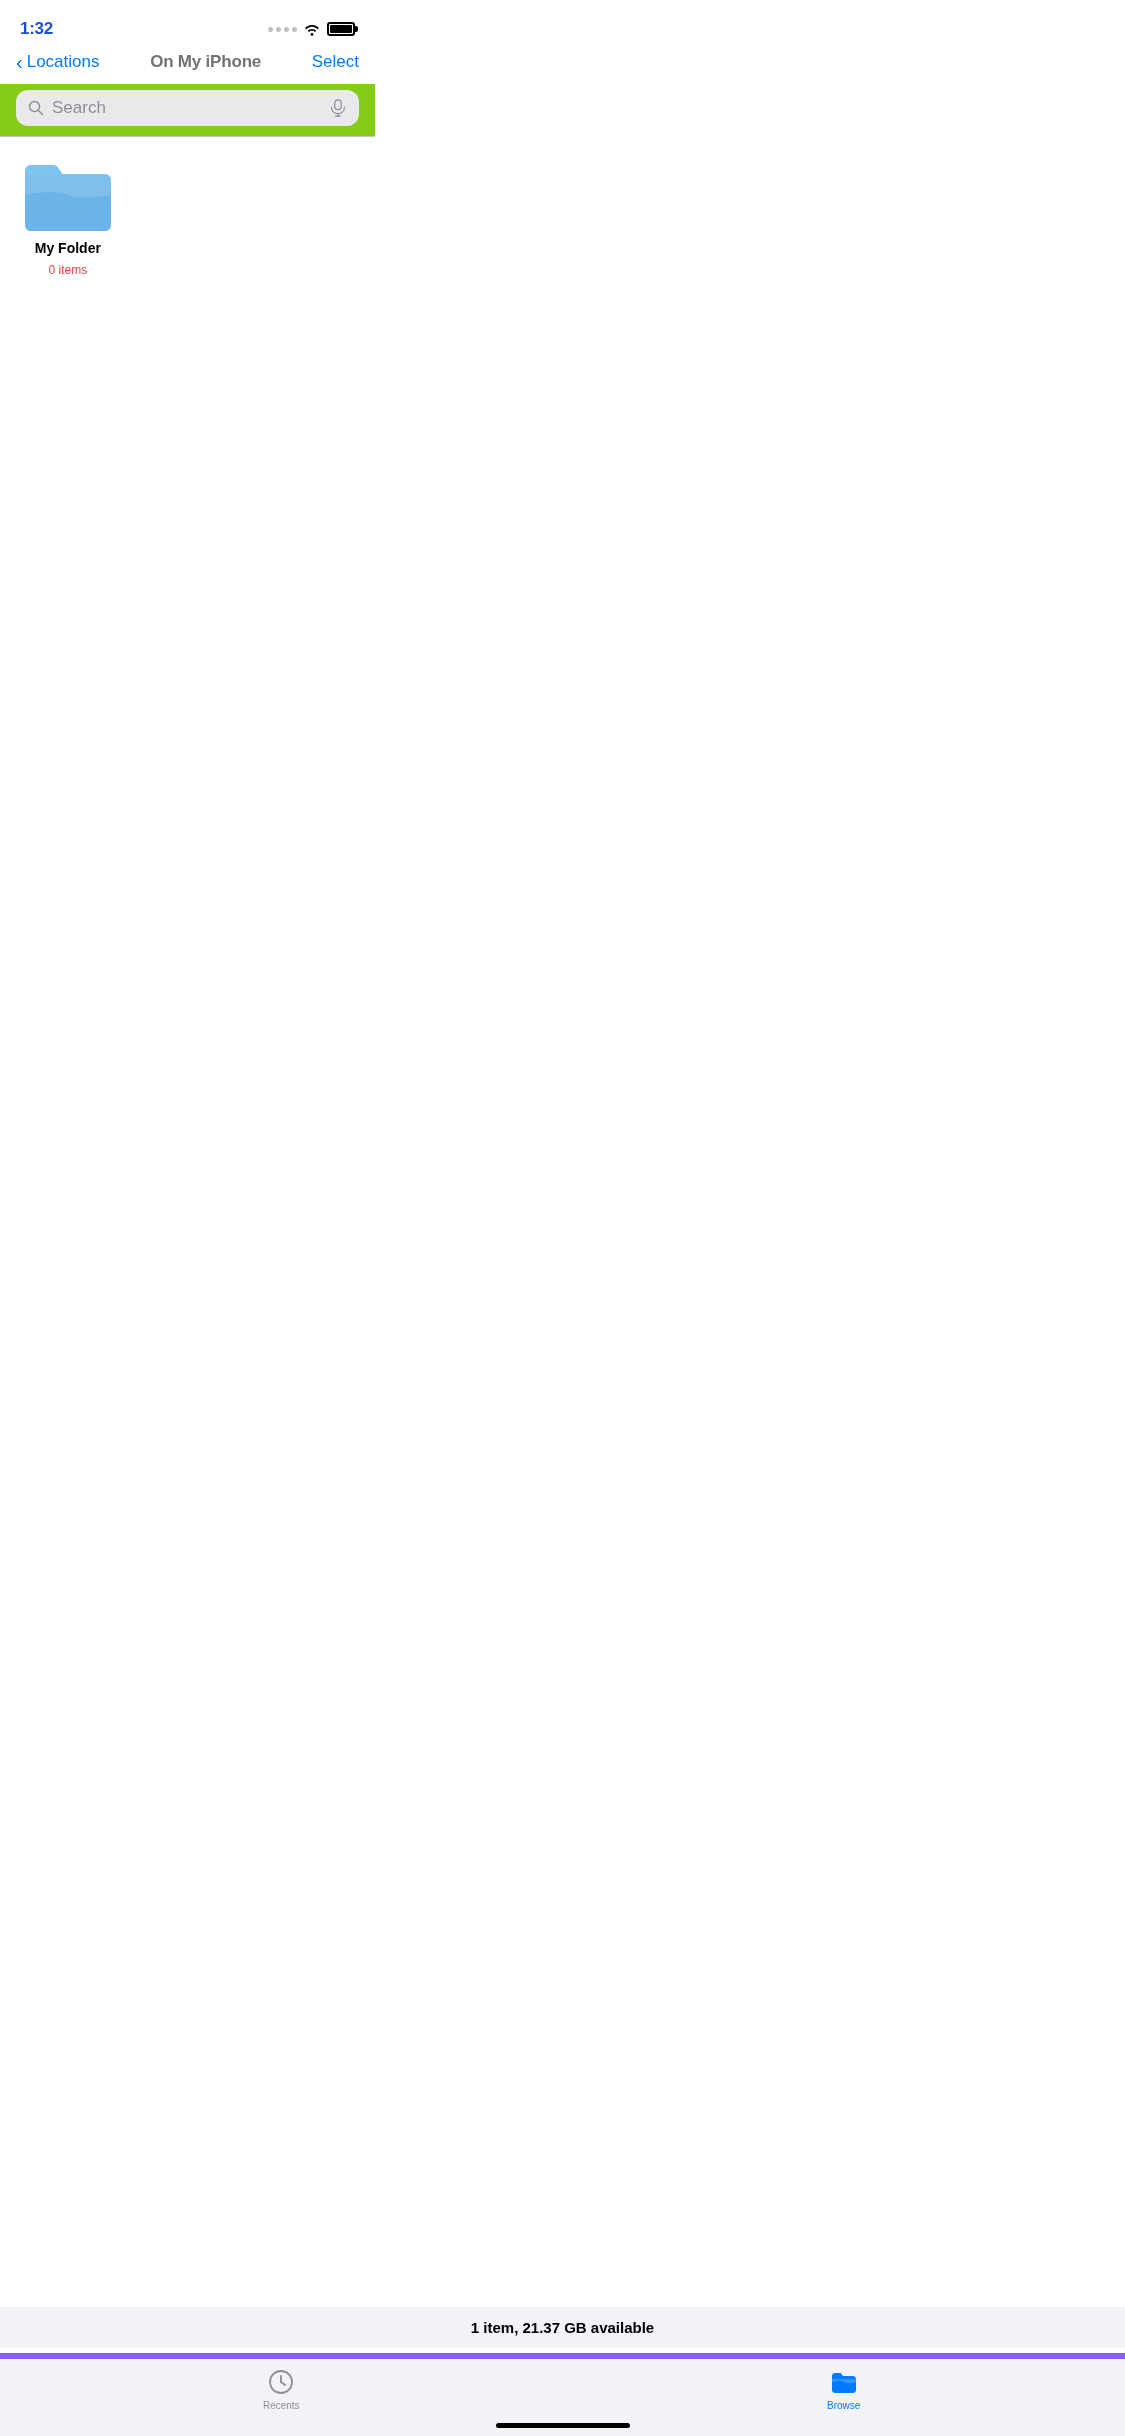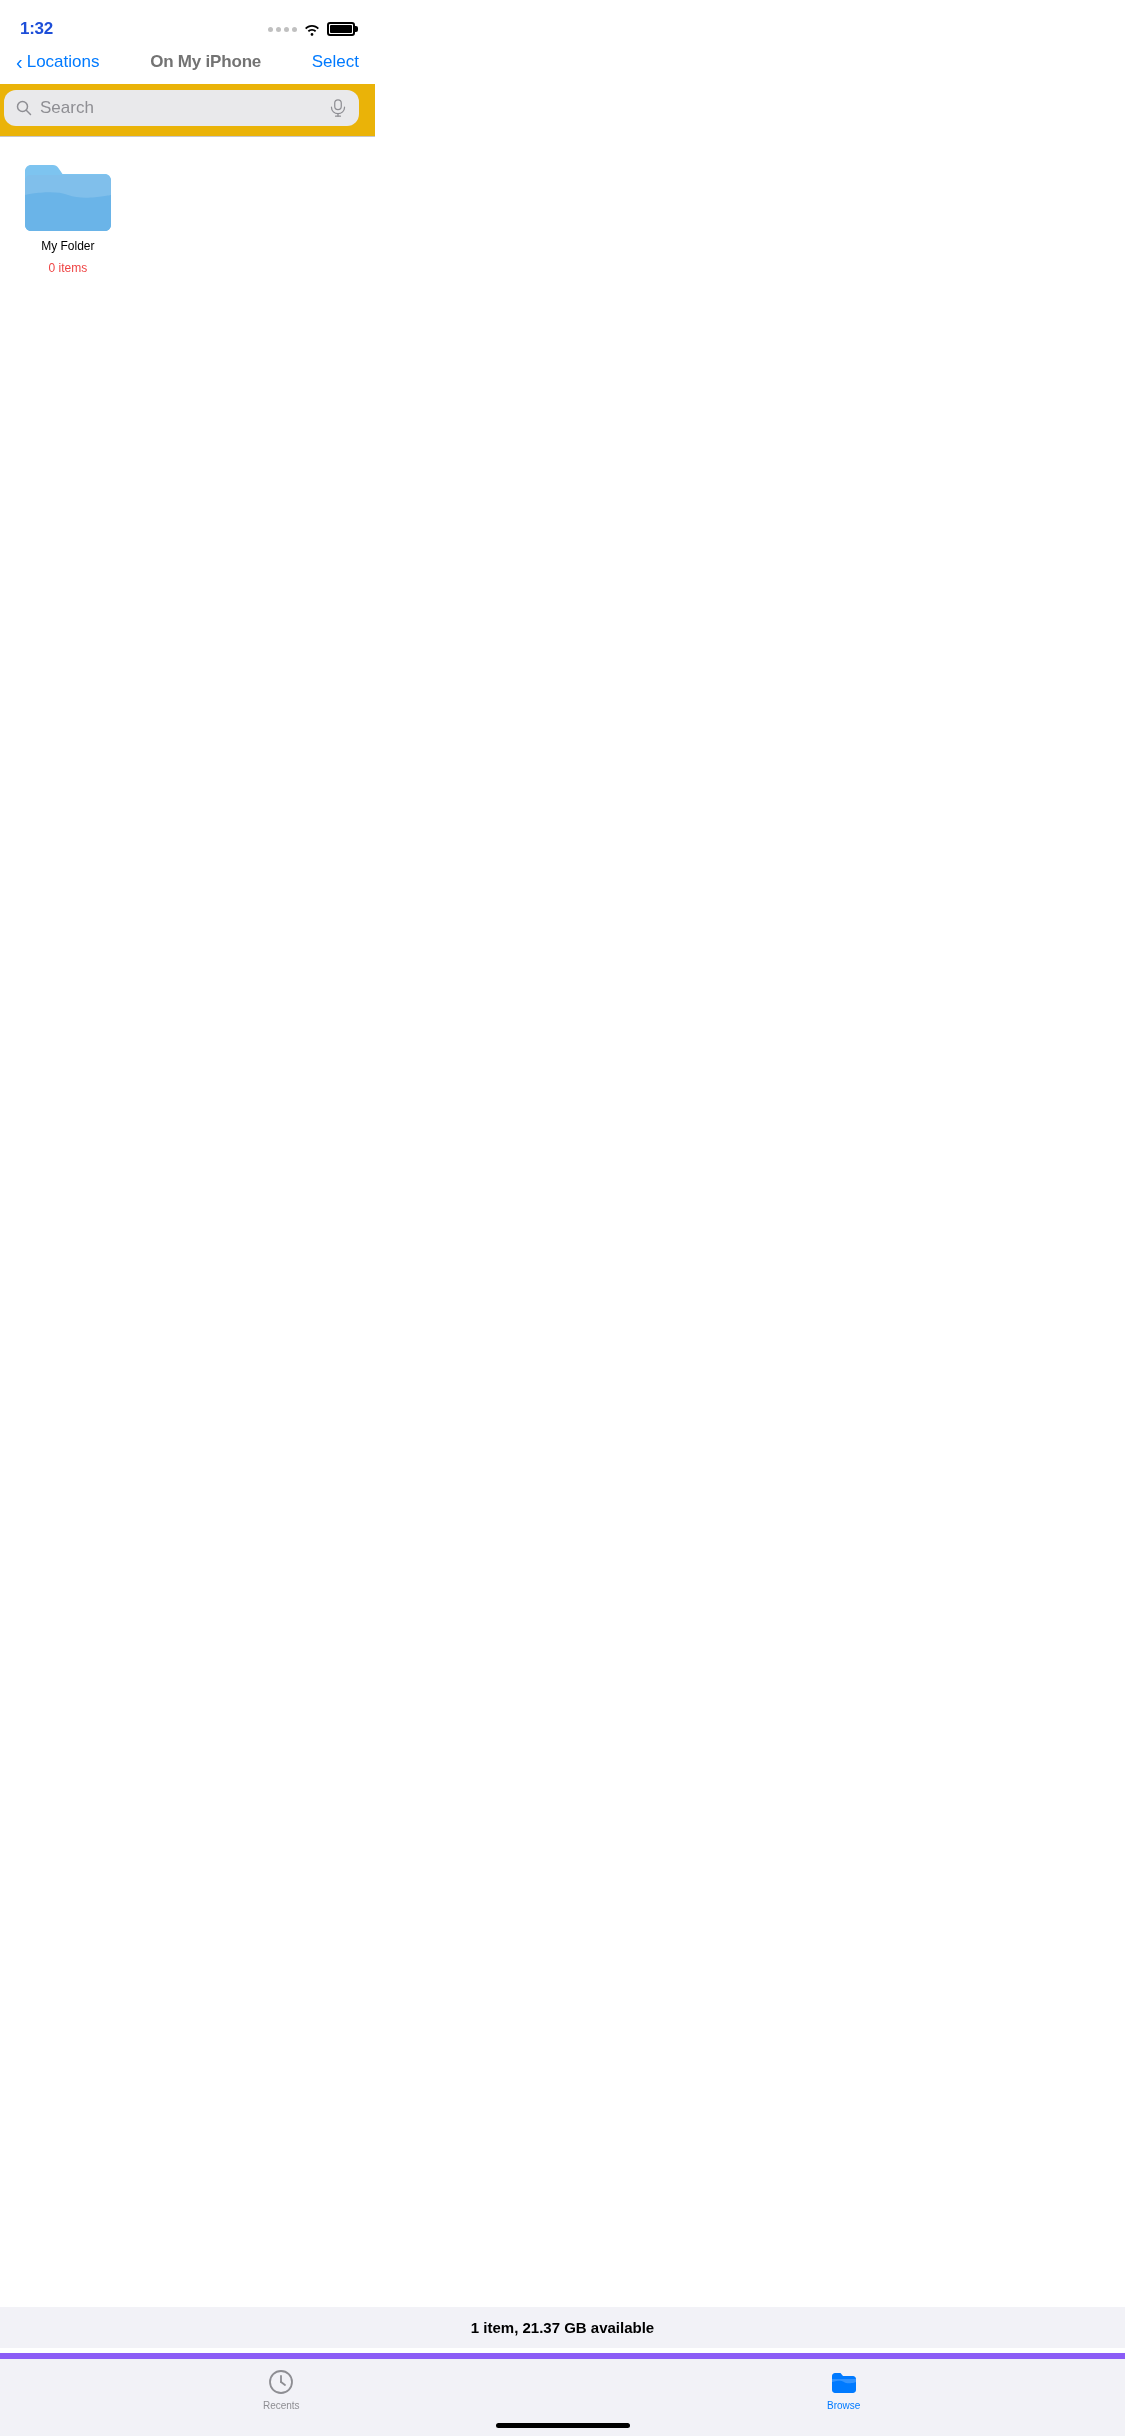--- a/index.html
+++ b/index.html
@@ -123,22 +123,22 @@
     }
 
     .nav-select {
       color: #007AFF;
       font-size: 17px;
       cursor: pointer;
     }
 
     
     .search-container {
-      padding: 6px 16px 10px 4px;
-      background: #eab308;
+      padding: 6px 16px 10px 16px;
+      background: #84cc16;
     }
 
     .search-bar {
       display: flex;
       align-items: center;
       background: #e9e9eb;
       border-radius: 12px;
       padding: 8px 12px;
       gap: 8px;
     }
@@ -198,22 +198,22 @@
       position: relative;
     }
 
     
     .folder-svg {
       width: 90px;
       height: 76px;
     }
 
     .folder-name {
-      font-size: 12px;
-      font-weight: 400;
+      font-size: 14px;
+      font-weight: 700;
       color: #000;
       line-height: 1.3;
     }
 
     .folder-count {
       font-size: 12px;
       color: #ef4444;
       text-align: center;
     }
 

